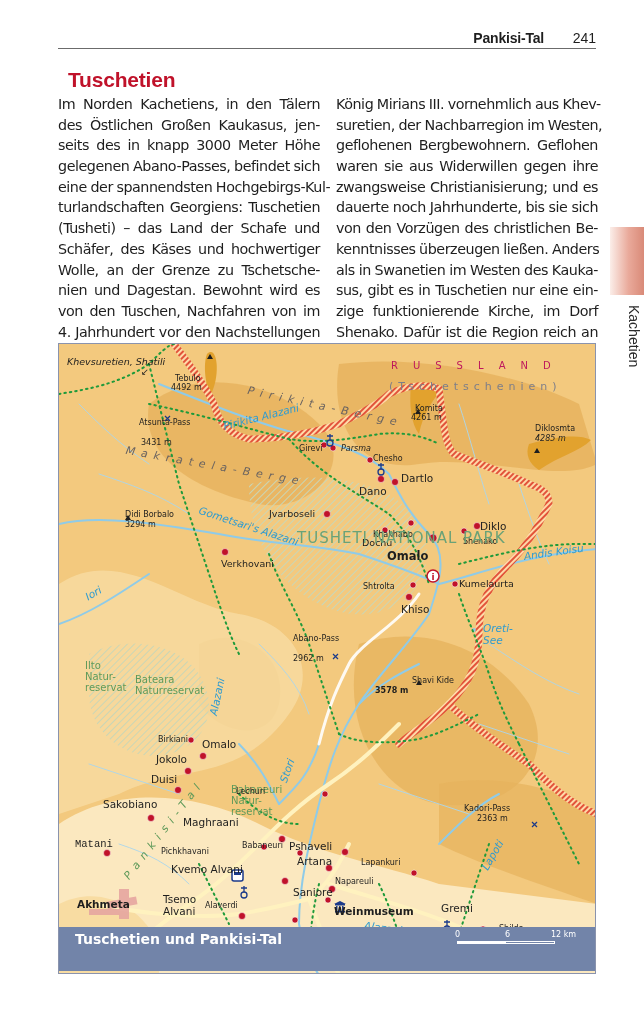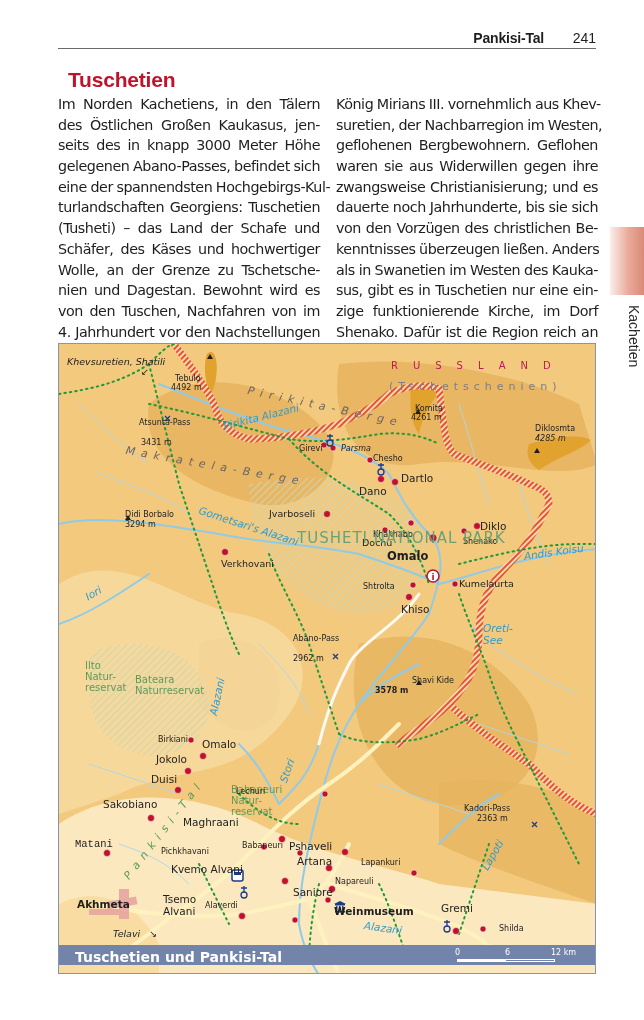--- a/index.html
+++ b/index.html
@@ -38,21 +38,21 @@
     position: absolute; left: 612px; top: 305px; width: 30px; height: 80px;
     writing-mode: vertical-rl; font-size: 14px; font-family: "Liberation Sans", sans-serif; color: #2a2a2a;
   }
   .map {
     position: absolute; left: 58px; top: 343px; width: 538px; height: 631px;
     border: 1px solid #8a93ad; box-sizing: border-box; overflow: hidden;
     background: #f3c97e;
   }
   .map svg { position: absolute; left: 0; top: 0; }
   .caption-bar {
-    position: absolute; left: 0; bottom: 8px; width: 100%; height: 20px; background: #7284a9;
+    position: absolute; left: 0; bottom: 2px; width: 100%; height: 44px; background: #7284a9;
   }
   .caption-bar .cap-title {
     position: absolute; left: 16px; top: 4px; color: #ffffff; font-size: 14px; font-weight: bold;
     font-family: "DejaVu Sans", sans-serif;
   }
   .scalebar { position: absolute; left: 396px; top: 3px; width: 130px; height: 20px; color: #fff; font-size: 8px; font-family: "DejaVu Sans", sans-serif; }
   .scalebar .t0 { position: absolute; left: 0; top: 0; }
   .scalebar .t6 { position: absolute; left: 50px; top: 0; }
   .scalebar .t12 { position: absolute; left: 96px; top: 0; }
   .scalebar .bar { position: absolute; left: 2px; top: 11px; width: 98px; height: 3px; border: 1px solid #fff; box-sizing: border-box; }

